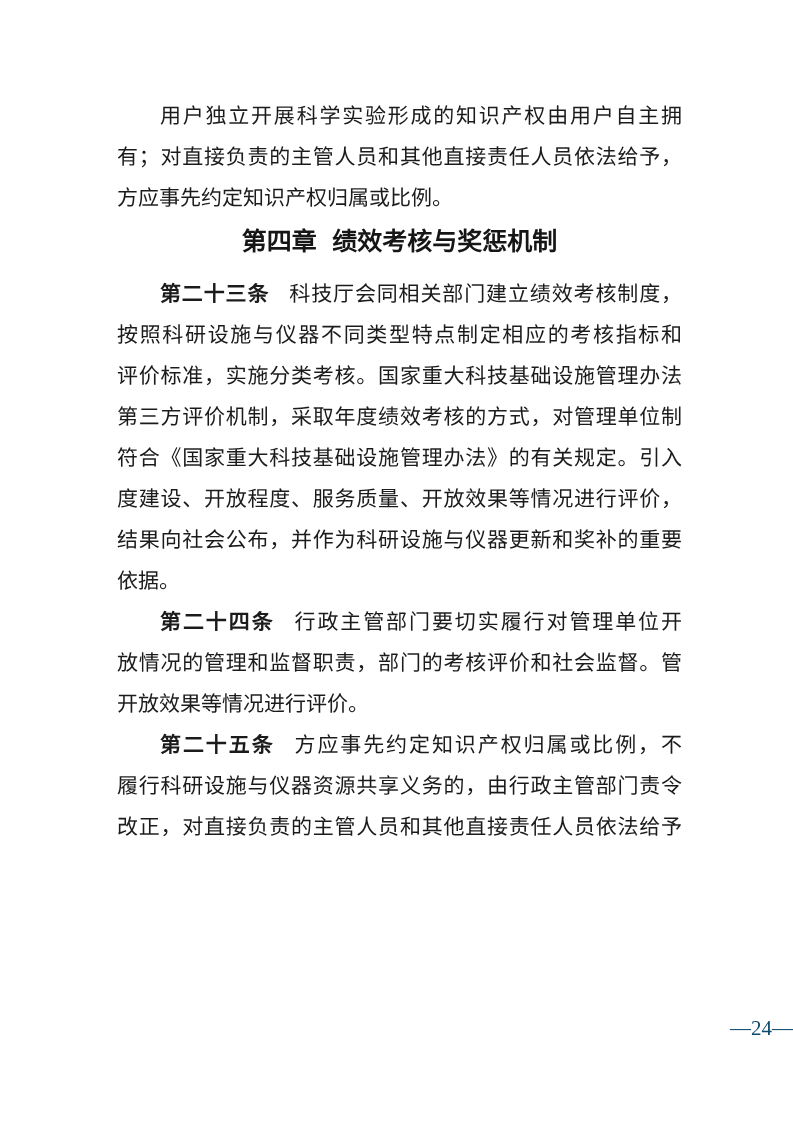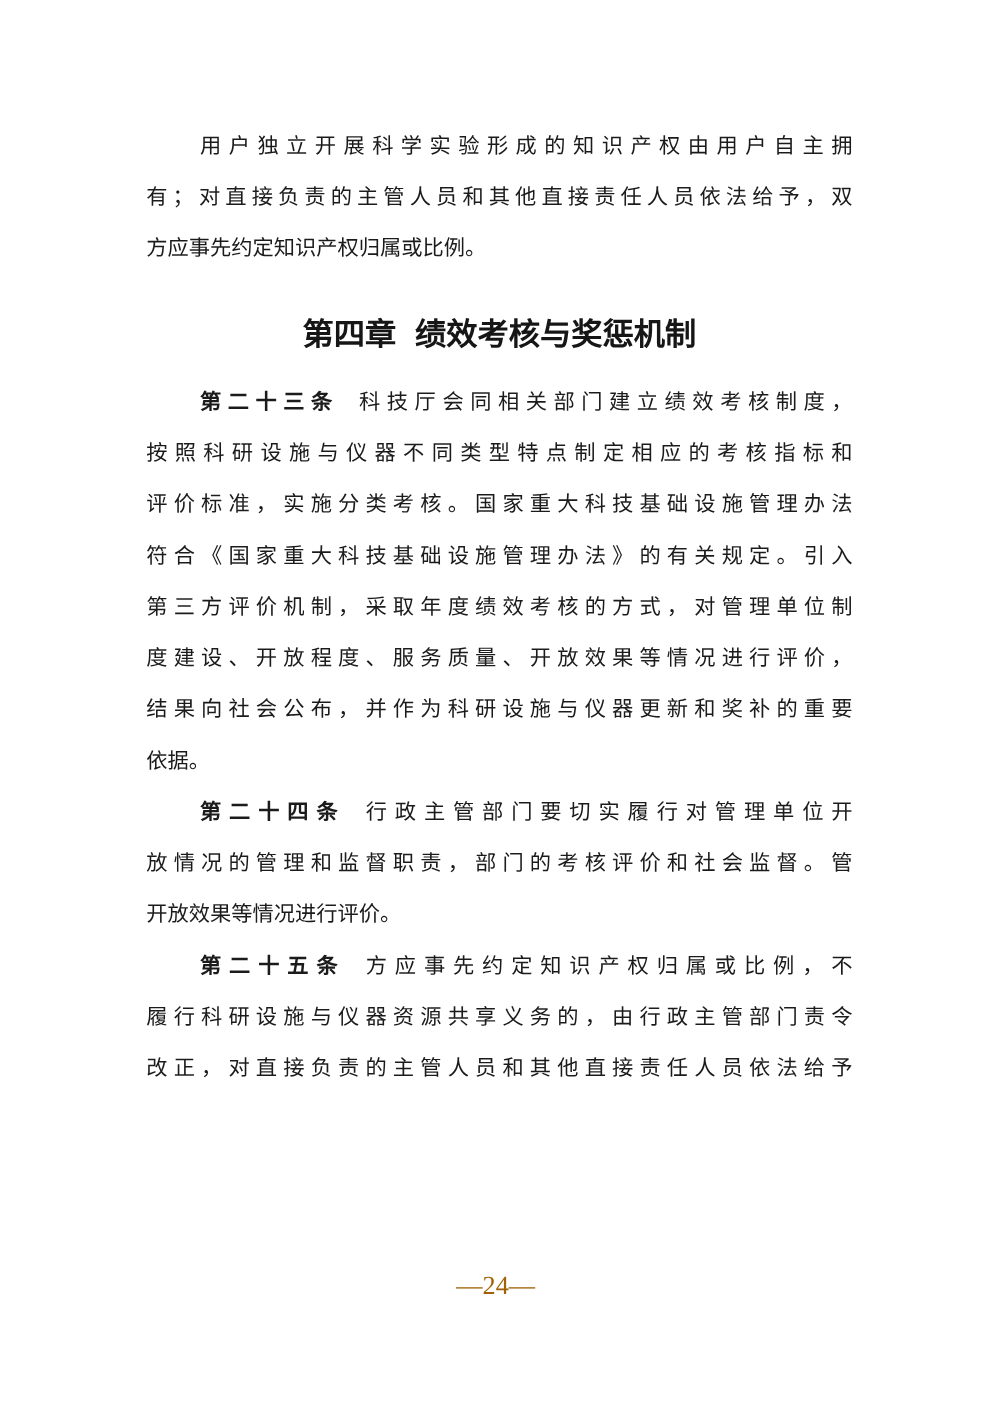--- a/index.html
+++ b/index.html
@@ -19,56 +19,56 @@
   .doc-body {
     position: absolute;
     left: 117px;
     top: 96px;
     width: 565px;
   }
   .para { margin: 0; }
   .line {
     height: 41px;
     line-height: 41px;
-    font-size: 17px;
+    font-size: 21px;
     text-align: justify;
     text-align-last: justify;
     text-justify: inter-character;
     overflow: hidden;
   }
   .line.last {
     text-align-last: left;
   }
   .line.first {
     text-indent: 43px;
   }
   .art-num {
     font-weight: 700;
     margin-right: 0.95em;
   }
   .chapter-heading {
-    margin: 29px 0 12px 0;
+    margin: 2px 0 12px 0;
     height: 41px;
     line-height: 41px;
     text-align: center;
-    font-family: Liberation Serif, serif;
+    font-family: Liberation Sans, sans-serif;
     font-weight: 700;
     font-size: 25px;
     word-spacing: 0.35em;
     color: #161616;
   }
   .page-footer {
     position: absolute;
     top: 1014px;
     left: 0;
     width: 100%;
-    text-align: center;
+    text-align: right;
     font-size: 21px;
     line-height: 28px;
-    color: #a16207;
+    color: #0c4a6e;
   }
 </style>
 </head>
 <body>
 
 <div class="page">
   <div class="doc-body">
 
     <div class="para">
       <div class="line first">用户独立开展科学实验形成的知识产权由用户自主拥</div>
@@ -78,22 +78,22 @@
 
 
     <div class="chapter-heading">第四章 绩效考核与奖惩机制</div>
 
     <div class="para">
       <div class="line first">
         <span class="art-num">第二十三条</span><span>科技厅会同相关部门建立绩效考核制度，</span>
       </div>
       <div class="line">按照科研设施与仪器不同类型特点制定相应的考核指标和</div>
       <div class="line">评价标准，实施分类考核。国家重大科技基础设施管理办法</div>
+      <div class="line">第三方评价机制，采取年度绩效考核的方式，对管理单位制</div>
       <div class="line">符合《国家重大科技基础设施管理办法》的有关规定。引入</div>
-      <div class="line">第三方评价机制，采取年度绩效考核的方式，对管理单位制</div>
       <div class="line">度建设、开放程度、服务质量、开放效果等情况进行评价，</div>
       <div class="line">结果向社会公布，并作为科研设施与仪器更新和奖补的重要</div>
       <div class="line last">依据。</div>
     </div>
 
     <div class="para">
       <div class="line first">
         <span class="art-num">第二十四条</span><span>行政主管部门要切实履行对管理单位开</span>
       </div>
       <div class="line">放情况的管理和监督职责，部门的考核评价和社会监督。管</div>

